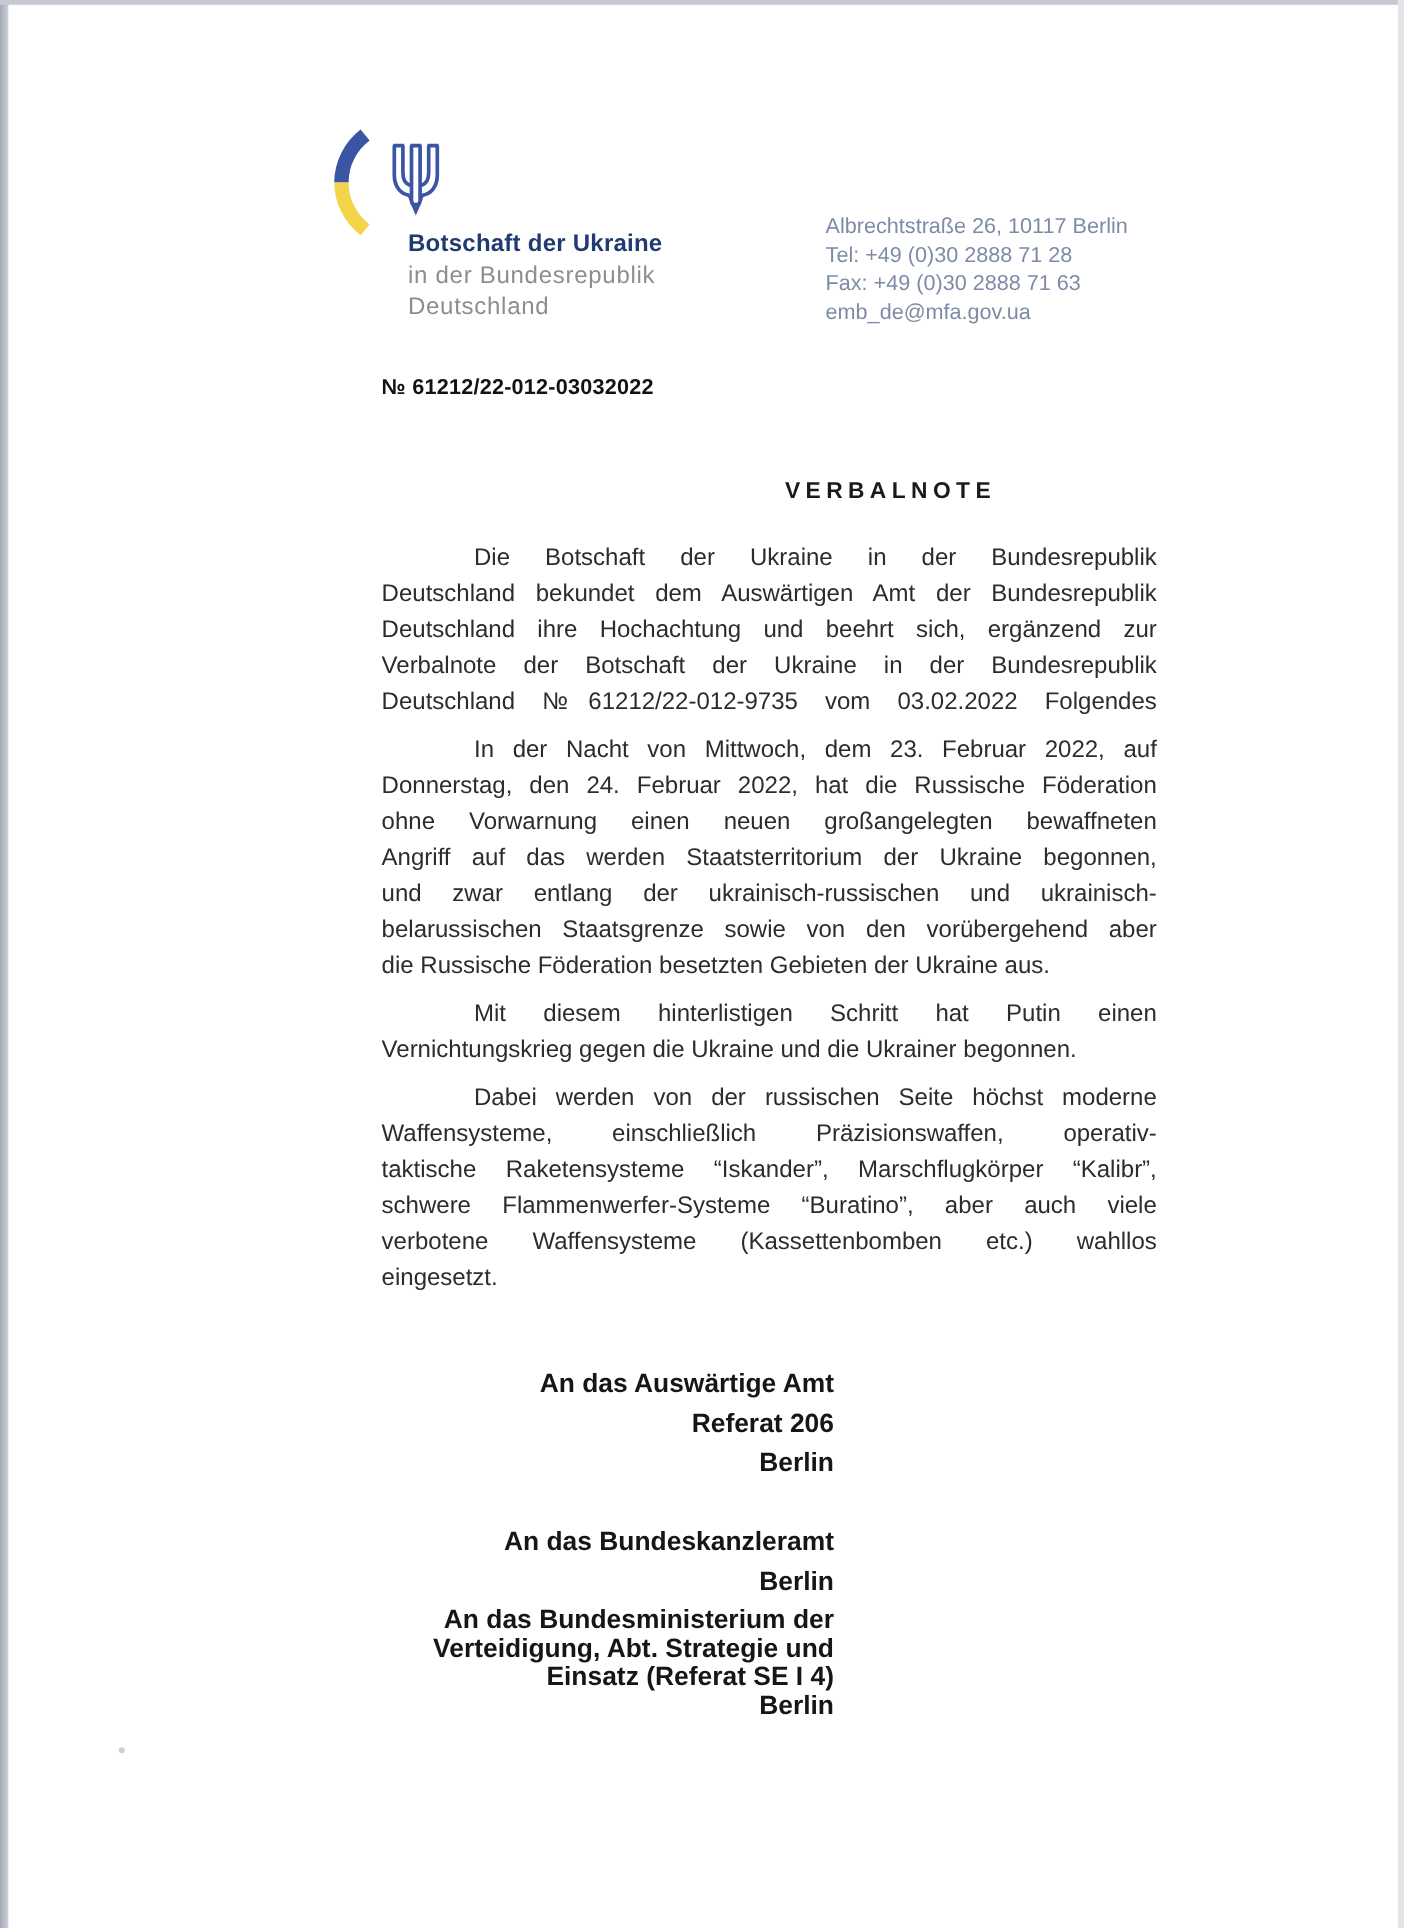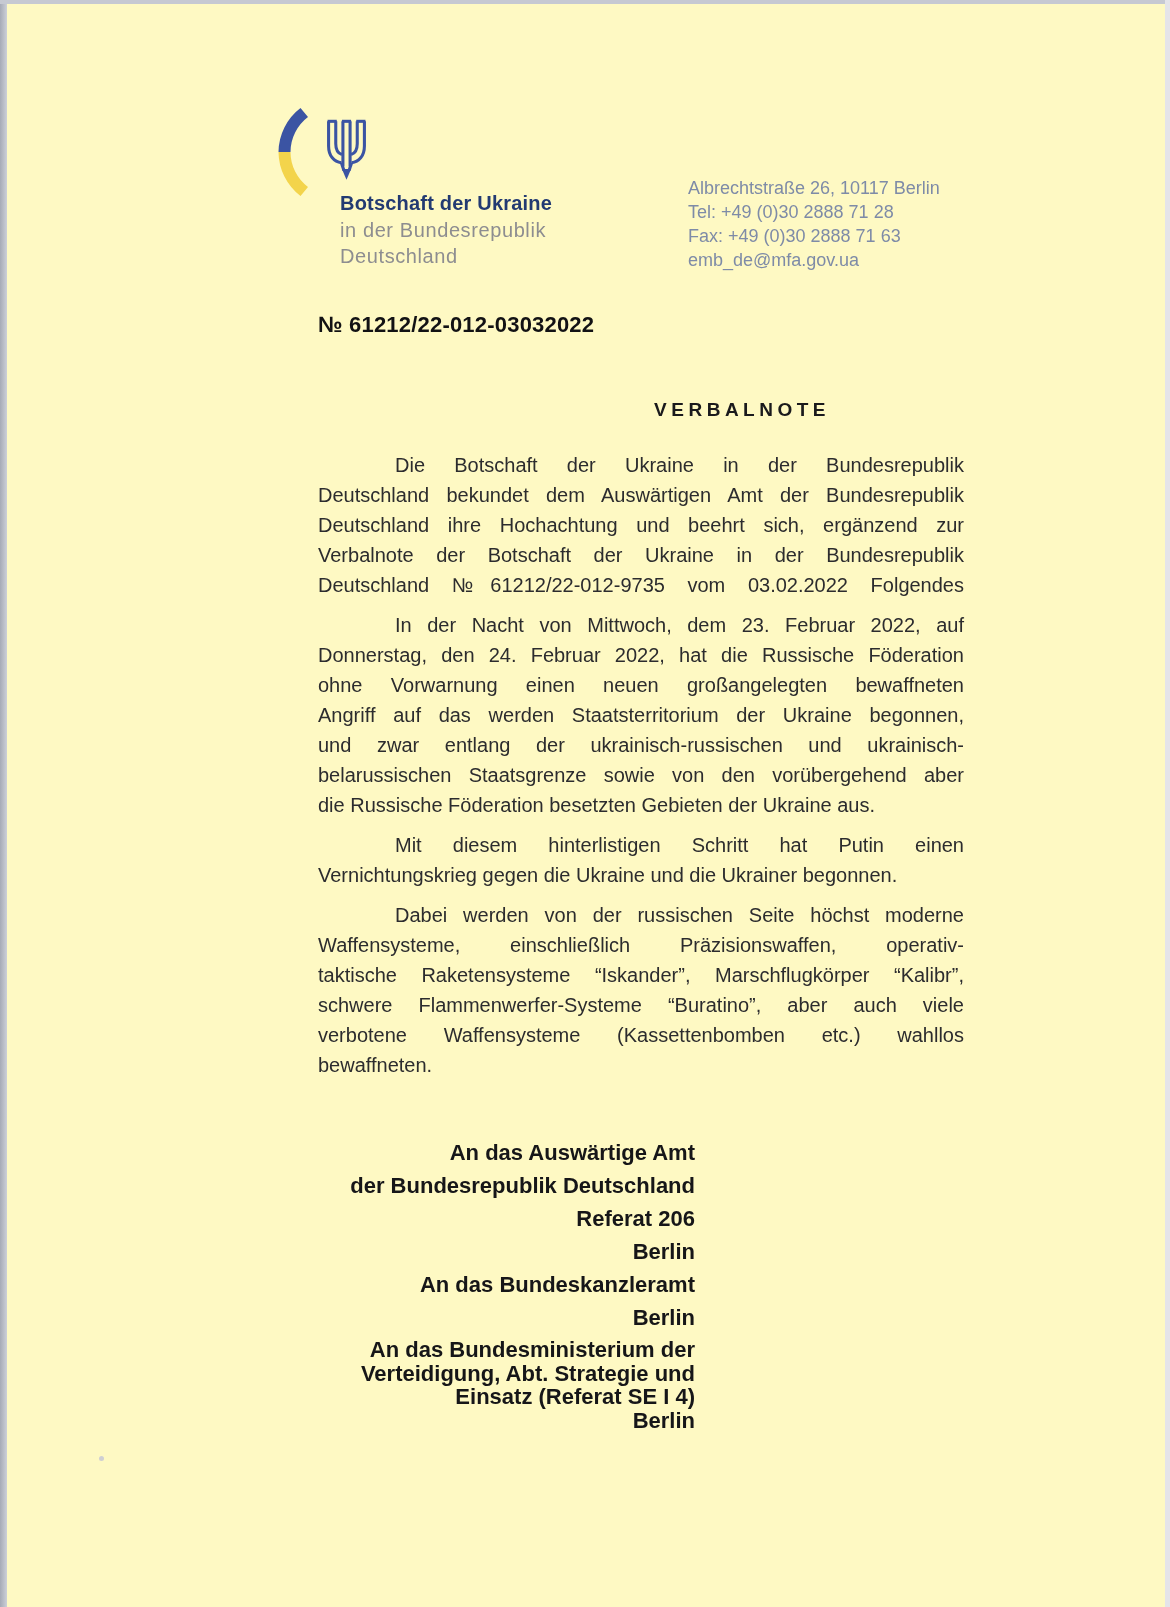--- a/index.html
+++ b/index.html
@@ -2,21 +2,21 @@
 <html lang="de"><head>
 <meta charset="utf-8">
 <title>Verbalnote – Botschaft der Ukraine</title>
 <style>
   html, body { margin:0; padding:0; background:#e9e9ee; }
   * { box-sizing:border-box; }
 
   .page {
     position:relative;
     width:1170px; height:1607px;
-    background:#fef9c3;
+    background:#ffffff;
     font-family:"Liberation Sans", sans-serif;
     overflow:hidden;
   }
 
   
   .edge { position:absolute; }
   .edge-left  { left:0; top:0; width:7px; height:100%;
                 background:linear-gradient(to right,#a6aab6,#cdd0d8); }
   .edge-top   { left:0; top:0; width:100%; height:4px; background:#c6c9d2; }
   .edge-right { right:0; top:0; width:5px; height:100%; background:#e4e4e9; }
@@ -27,21 +27,21 @@
 
   .org { position:absolute; left:340px; top:190px; }
   .org-name { font-size:20px; font-weight:bold; color:#223a72; line-height:27px; letter-spacing:0.2px; }
   .org-sub  { font-size:20px; color:#8d8d90; line-height:26px; letter-spacing:0.6px; }
 
   .contact { position:absolute; left:688px; top:176px;
              font-size:18px; line-height:24px; color:#7e8ba7; }
 
   
   .ref { position:absolute; left:318px; top:312px;
-         font-size:22px; font-weight:bold; color:#121214; letter-spacing:0.2px; }
+         font-size:18px; font-weight:bold; color:#121214; letter-spacing:0.2px; }
 
   
   .title { position:absolute; left:318px; top:399px; width:512px;
            text-align:right; font-weight:bold; font-size:19px;
            letter-spacing:4.5px; color:#1a1a1c; }
 
   
   .bodytext { position:absolute; left:318px; top:450px; width:646px; }
   .para { margin:0 0 10px 0; }
   .line { font-size:20px; line-height:30px; color:#2c2c2e;
@@ -125,27 +125,26 @@
     <div class="para">
       <div class="line first">Mit diesem hinterlistigen Schritt hat Putin einen</div>
       <div class="line last">Vernichtungskrieg gegen die Ukraine und die Ukrainer begonnen.</div>
     </div>
     <div class="para">
       <div class="line first">Dabei werden von der russischen Seite höchst moderne</div>
       <div class="line">Waffensysteme, einschließlich Präzisionswaffen, operativ-</div>
       <div class="line">taktische Raketensysteme “Iskander”, Marschflugkörper “Kalibr”,</div>
       <div class="line">schwere Flammenwerfer-Systeme “Buratino”, aber auch viele</div>
       <div class="line">verbotene Waffensysteme (Kassettenbomben etc.) wahllos</div>
-      <div class="line last">bewaffneten.</div>
+      <div class="line last">eingesetzt.</div>
     </div>
   </div>
 
   <div class="recipient recipient-1">
     <div>An das Auswärtige Amt</div>
-    <div>der Bundesrepublik Deutschland</div>
     <div>Referat 206</div>
     <div>Berlin</div>
   </div>
 
   <div class="recipient recipient-2">
     <div>An das Bundeskanzleramt</div>
     <div>Berlin</div>
   </div>
 
   <div class="recipient recipient-3">

